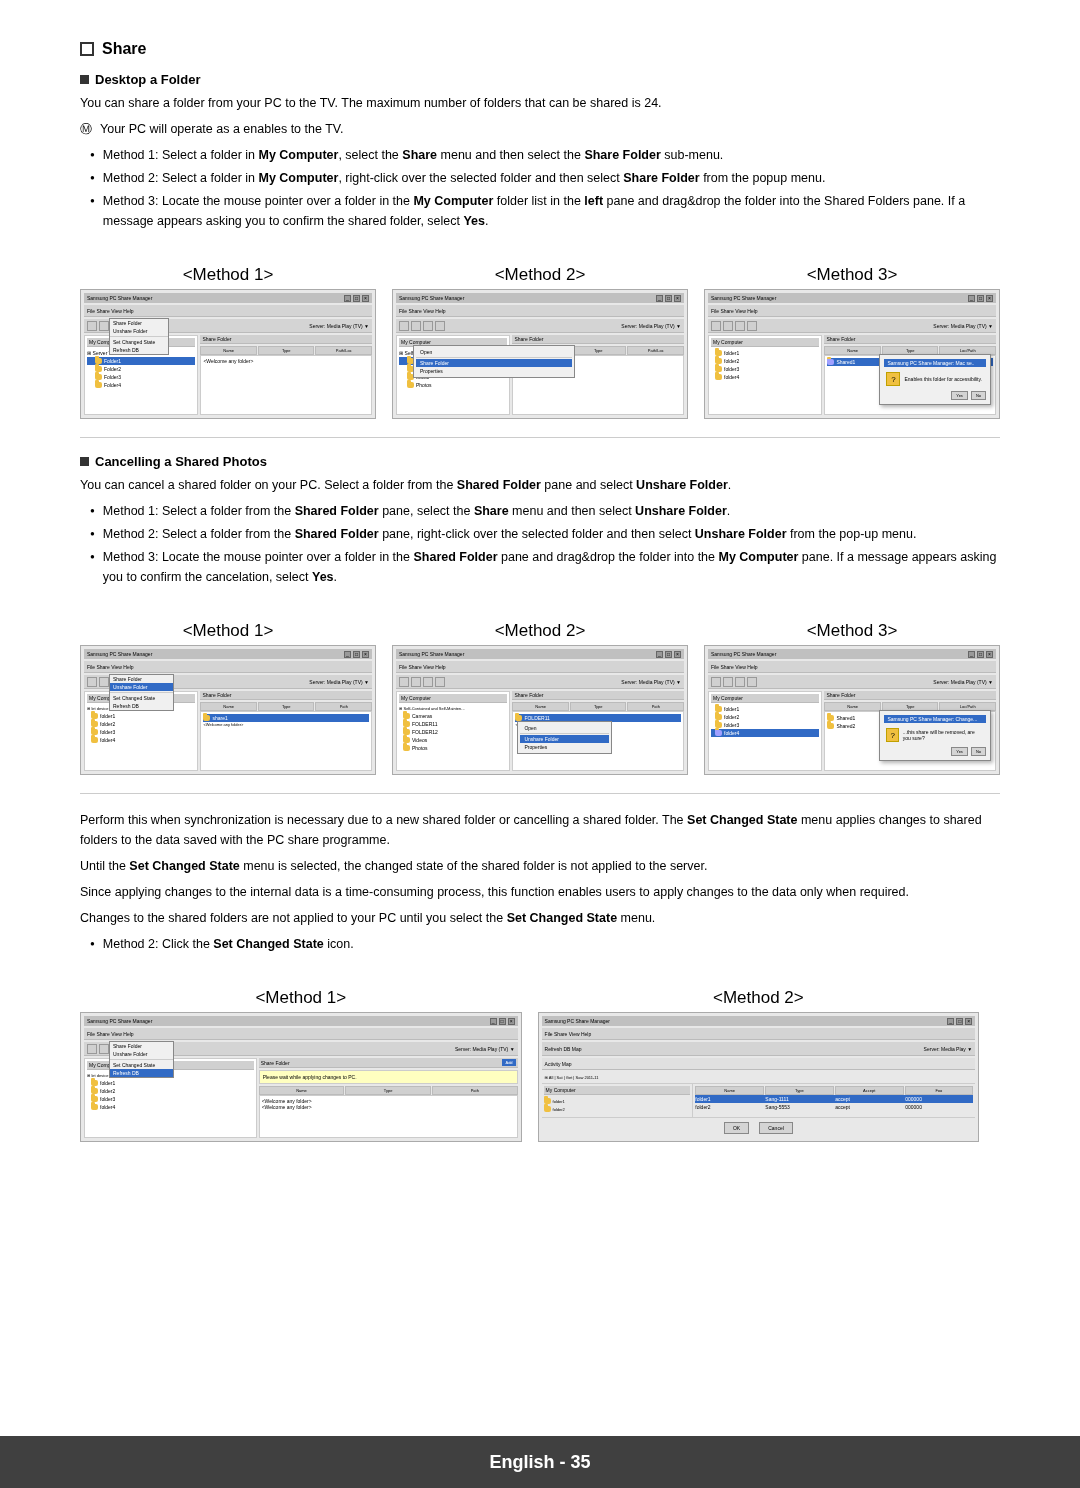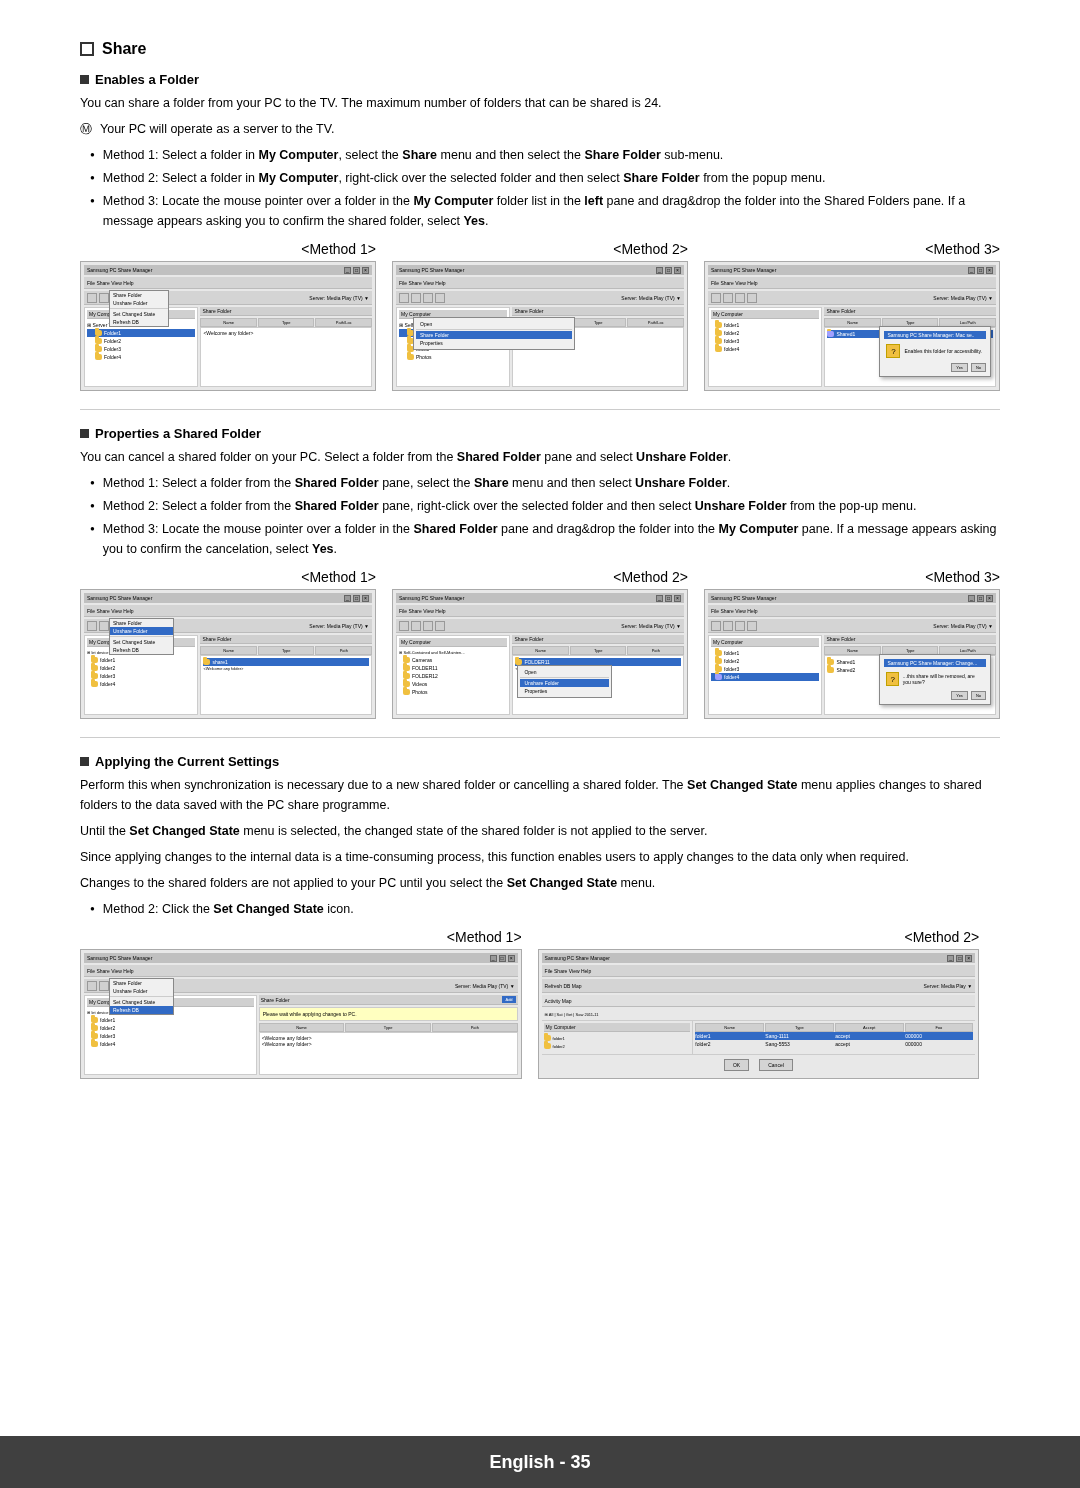--- a/index.html
+++ b/index.html
@@ -84,23 +84,24 @@
     }
     .methods-row {
       display: flex;
       gap: 16px;
       margin: 10px 0 18px 0;
     }
     .method-col {
       flex: 1;
     }
     .method-label {
-      font-size: 14px;
+      font-size: 17px;
       margin-bottom: 4px;
-      text-align: right;
+      text-align: center;
+      margin-top: 24px;
     }
     .screenshot-box {
       border: 1px solid #aaa;
       background: #e8e8e8;
       height: 130px;
       display: flex;
       flex-direction: column;
       padding: 3px;
       position: relative;
       overflow: hidden;
@@ -312,28 +313,28 @@
 <div>
 
   <div class="section-title">
     <span class="checkbox-icon"></span>
     <span>Share</span>
   </div>
 
   <div class="subsection">
     <div class="subsection-title">
       <span class="bullet-square"></span>
-      <span>Enables a Folder</span>
+      <span>Desktop a Folder</span>
     </div>
     <div class="body-text">
       <span>You can share a folder from your PC to the TV. The maximum number of folders that can be shared is 24.</span>
     </div>
     <div class="note-row">
       <span class="note-icon">Ⓜ</span>
-      <span>Your PC will operate as a server to the TV.</span>
+      <span>Your PC will operate as a enables to the TV.</span>
     </div>
     <ul class="bullet-list">
       <li>
         <span>Method 1: Select a folder in <b>My Computer</b>, select the <b>Share</b> menu and then select the <b>Share Folder</b> sub-menu.</span>
       </li>
       <li>
         <span>Method 2: Select a folder in <b>My Computer</b>, right-click over the selected folder and then select <b>Share Folder</b> from the popup menu.</span>
       </li>
       <li>
         <span>Method 3: Locate the mouse pointer over a folder in the <b>My Computer</b> folder list in the <b>left</b> pane and drag&amp;drop the folder into the Shared Folders pane. If a message appears asking you to confirm the shared folder, select <b>Yes</b>.</span>
@@ -543,21 +544,21 @@
         </div>
       </div>
     </div>
   </div>
 
   <hr class="divider-line">
 
   <div class="subsection">
     <div class="subsection-title">
       <span class="bullet-square"></span>
-      <span>Properties a Shared Folder</span>
+      <span>Cancelling a Shared Photos</span>
     </div>
     <div class="body-text">
       You can cancel a shared folder on your PC. Select a folder from the <b>Shared Folder</b> pane and select <b>Unshare Folder</b>.
     </div>
     <ul class="bullet-list">
       <li>
         <span>Method 1: Select a folder from the <b>Shared Folder</b> pane, select the <b>Share</b> menu and then select <b>Unshare Folder</b>.</span>
       </li>
       <li>
         <span>Method 2: Select a folder from the <b>Shared Folder</b> pane, right-click over the selected folder and then select <b>Unshare Folder</b> from the pop-up menu.</span>
@@ -782,24 +783,20 @@
             </div>
           </div>
         </div>
       </div>
     </div>
   </div>
 
   <hr class="divider-line">
 
   <div class="subsection">
-    <div class="subsection-title">
-      <span class="bullet-square"></span>
-      <span>Applying the Current Settings</span>
-    </div>
     <div class="body-text">
       Perform this when synchronization is necessary due to a new shared folder or cancelling a shared folder. The <b>Set Changed State</b> menu applies changes to shared folders to the data saved with the PC share programme.
     </div>
     <div class="body-text">
       Until the <b>Set Changed State</b> menu is selected, the changed state of the shared folder is not applied to the server.
     </div>
     <div class="body-text">
       Since applying changes to the internal data is a time-consuming process, this function enables users to apply changes to the data only when required.
     </div>
     <div class="body-text">

